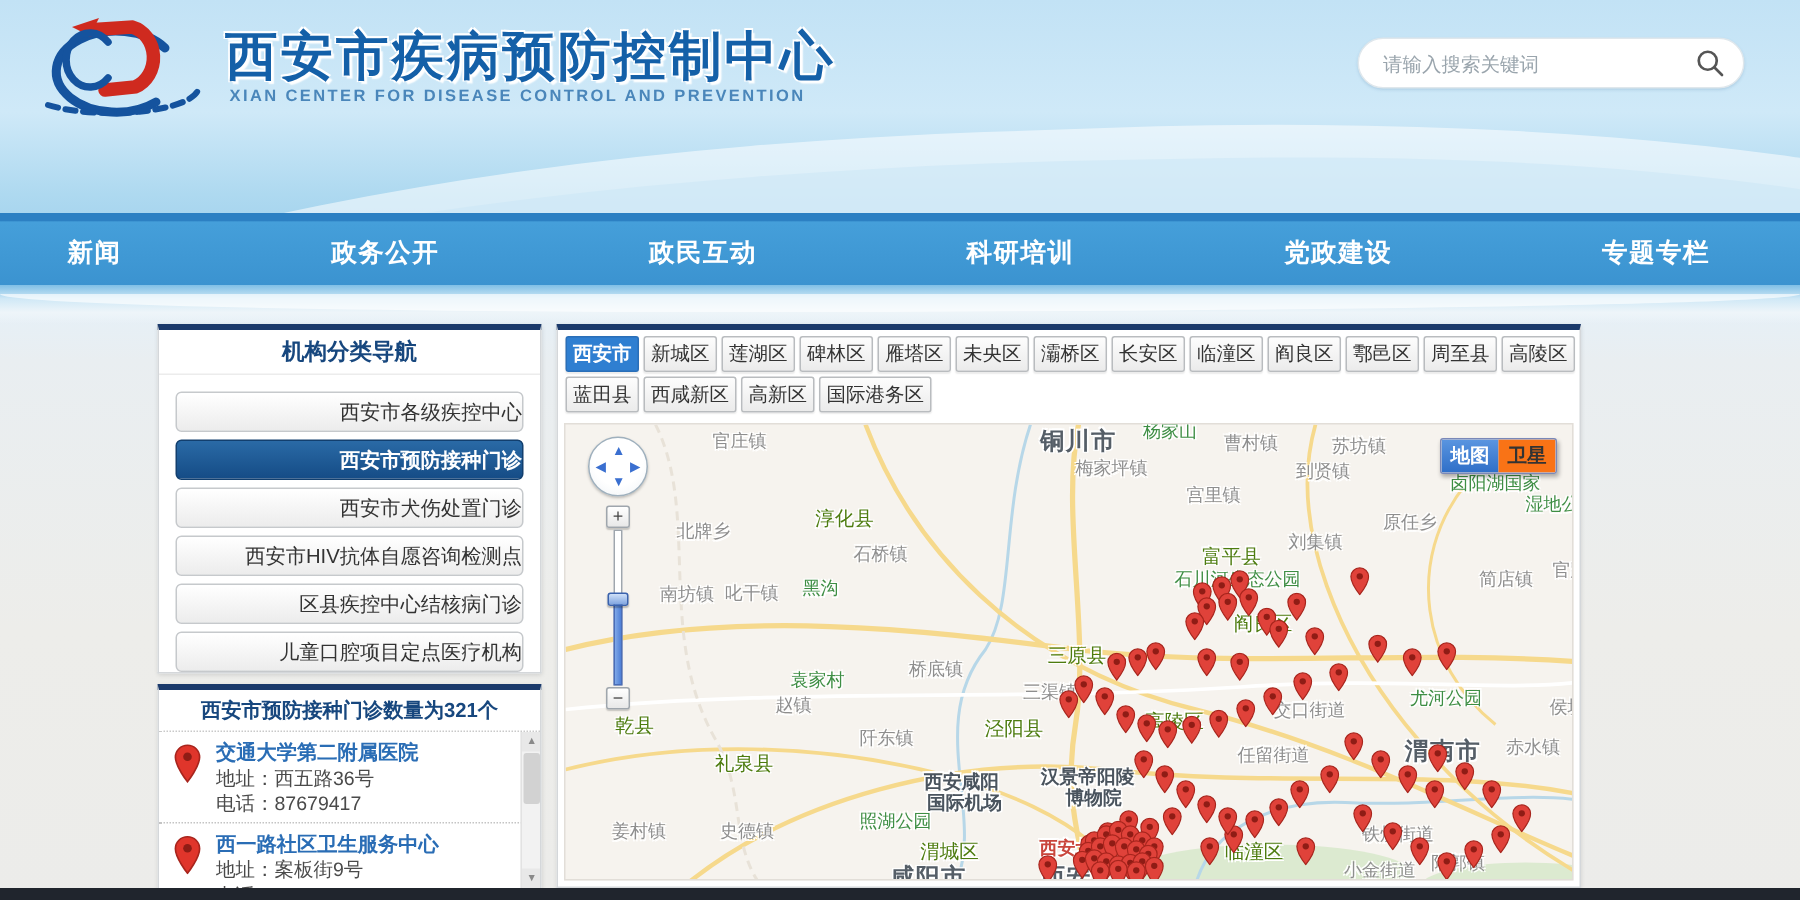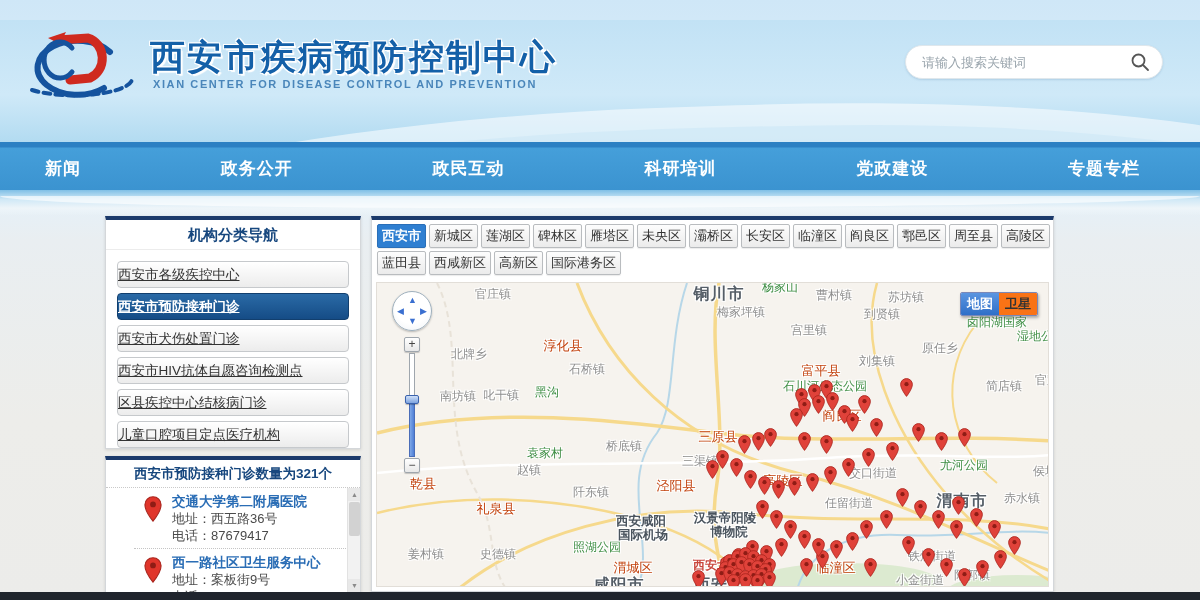--- a/index.html
+++ b/index.html
@@ -3,21 +3,21 @@
 <meta charset="utf-8">
 <style>
   * { margin:0; padding:0; box-sizing:border-box; }
   html,body { width:1200px; height:600px; overflow:hidden; }
   body { font-family:"Liberation Sans","DejaVu Sans",sans-serif; }
   .page { position:relative; width:1200px; height:600px; overflow:hidden;
           background:linear-gradient(180deg,#cfe7f7 0,#e4f1fa 190px,#e9eef1 240px,#ededea 420px,#ececea 600px); }
 
   
   .banner { position:absolute; left:0; top:0; width:1200px; height:166px;
-            background:linear-gradient(180deg,#c2e2f5 0,#cfe9f8 45%,#aed9f0 78%,#9fd0ec 100%); overflow:hidden;margin-top:20px; }
+            background:linear-gradient(180deg,#c2e2f5 0,#cfe9f8 45%,#aed9f0 78%,#9fd0ec 100%); overflow:hidden; }
   .banner .wave1 { position:absolute; left:-140px; top:88px; width:1600px; height:220px;
             background:rgba(255,255,255,.55); border-radius:50% 45% 0 0/90% 70% 0 0; transform:rotate(-2deg); }
   .banner .wave2 { position:absolute; left:-80px; top:108px; width:1500px; height:200px;
             background:rgba(140,200,235,.55); border-radius:55% 40% 0 0/80% 60% 0 0; transform:rotate(-1deg); }
   .logo { position:absolute; left:14px; top:6px; width:132px; height:92px; }
   .brand-title { position:absolute; left:150px; top:14px; font-size:35px; font-weight:bold; color:#1460a8;
             letter-spacing:2px; text-shadow:-1px -1px 0 #fff,1px -1px 0 #fff,-1px 1px 0 #fff,2px 2px 1px #fff; }
   .brand-sub { position:absolute; left:153px; top:58px; font-size:11px; font-weight:bold; color:#4a86ba; letter-spacing:1.6px; }
   .searchbox { position:absolute; left:905px; top:25px; width:258px; height:34px; background:#fff;
             border:1px solid #dfe7ec; border-radius:17px; box-shadow:0 1px 2px rgba(90,140,180,.25);
@@ -36,30 +36,30 @@
   .waveband:after { content:""; position:absolute; left:0; top:6px; width:1200px; height:12px;
             background:rgba(255,255,255,.65); border-radius:0 0 60% 40%/0 0 100% 100%; }
 
   
   .panel { position:absolute; background:#fff; border:1px solid #d4d7da; border-top:4px solid #1b3a6b;
            box-shadow:0 1px 3px rgba(0,0,0,.12); }
   .side1 { left:105px; top:216px; width:256px; height:233px; }
   .side-title { height:30px; line-height:30px; text-align:center; font-size:15px; font-weight:bold; color:#17477e;
            border-bottom:1px solid #ececec; }
   .side-btns { padding:6px 11px; }
-  .side-btn { height:27px; line-height:25px; margin:5px 0; text-align:left; font-size:13.5px; color:#333;
+  .side-btn { height:27px; line-height:25px; margin:5px 0; text-align:right; font-size:13.5px; color:#333;
            border:1px solid #c6c9cc; border-radius:4px; cursor:pointer;
-           background:linear-gradient(180deg,#ffffff,#ececec); box-shadow:inset 0 1px 0 #fff;text-decoration:underline; }
+           background:linear-gradient(180deg,#ffffff,#ececec); box-shadow:inset 0 1px 0 #fff; }
   .side-btn.active { color:#fff; border-color:#123f6e; font-weight:bold;
            background:linear-gradient(180deg,#2a6aa6,#154c86); box-shadow:none; }
 
   .side2 { left:105px; top:456px; width:256px; height:172px; overflow:hidden; }
   .count-head { height:28px; line-height:28px; text-align:center; font-size:13.5px; font-weight:bold; color:#17477e;
            border-bottom:1px dotted #c9c9c9; }
-  .clinic-list { position:relative; height:104px; overflow:hidden;margin-left:28px; }
+  .clinic-list { position:relative; height:104px; overflow:hidden; }
   .clinic { position:relative; padding:5px 20px 4px 38px; border-bottom:1px dotted #c4c4c4; }
   .clinic:last-child { border-bottom:none; }
   .clinic .pin { position:absolute; left:10px; top:8px; }
   .clinic-name { font-size:13.5px; font-weight:bold; color:#2a6db5; line-height:17px; cursor:pointer; }
   .clinic-line { font-size:13px; color:#4a4a4a; line-height:17px; }
   .vscroll { position:absolute; right:0; top:0; width:13px; height:104px; background:#f2f2f2; border-left:1px solid #e2e2e2; }
   .vs-btn { position:absolute; left:0; width:13px; height:13px; background:#e8e8e8; color:#8a8a8a; font-size:7px;
            text-align:center; line-height:13px; cursor:pointer; }
   .vs-up { top:0; } .vs-dn { bottom:0; }
   .vs-thumb { position:absolute; left:1px; top:14px; width:11px; height:34px; background:#d2d2d2; border-radius:2px; cursor:pointer; }
@@ -69,21 +69,21 @@
   .tabs { padding:4px 5px 2px 5px; }
   .tabrow { display:flex; flex-wrap:nowrap; margin-bottom:3px; }
   .tab { font-size:13px; color:#333; border:1px solid #b9bcbf; border-radius:2px; padding:2px 4px; margin-right:3px;
          white-space:nowrap; cursor:pointer; background:linear-gradient(180deg,#fdfdfd,#ebebeb); box-shadow:0 1px 1px rgba(0,0,0,.08); }
   .tab.active { background:#2f7fd1; border-color:#2a6fb8; color:#fff; font-weight:bold; }
   .map { position:relative; margin:2px 4px 0 4px; width:673px; height:305px; background:#f6f3ee; overflow:hidden;
          border:1px solid #e2ded8; }
   .map svg.roads { position:absolute; left:0; top:0; }
   .lbl { position:absolute; transform:translate(-50%,0); white-space:nowrap; font-size:12px; color:#8e8e8e;
          text-shadow:-1px -1px 0 #fff,1px -1px 0 #fff,-1px 1px 0 #fff,1px 1px 0 #fff; pointer-events:none; }
-  .lbl.county { font-size:13px; color:#c2410c; }
+  .lbl.county { font-size:13px; color:#4d7c0f; }
   .lbl.city { font-size:16px; font-weight:bold; color:#555e67; letter-spacing:1px; }
   .lbl.park { color:#3e8e44; }
   .lbl.poi { color:#4a545e; font-weight:bold; font-size:12.5px; }
   .lbl.station { color:#c9463c; font-weight:bold; }
   .marker { position:absolute; width:13px; height:19px; }
 
   .pancircle { position:absolute; left:15px; top:8px; width:40px; height:40px; border-radius:50%;
         background:radial-gradient(circle at 50% 40%,#ffffff 55%,#eef2f6); border:1px solid #9fb0bd;
         box-shadow:0 1px 2px rgba(0,0,0,.25); }
   .pan-a { position:absolute; color:#3a6fd0; font-size:9px; line-height:9px; cursor:pointer; }

